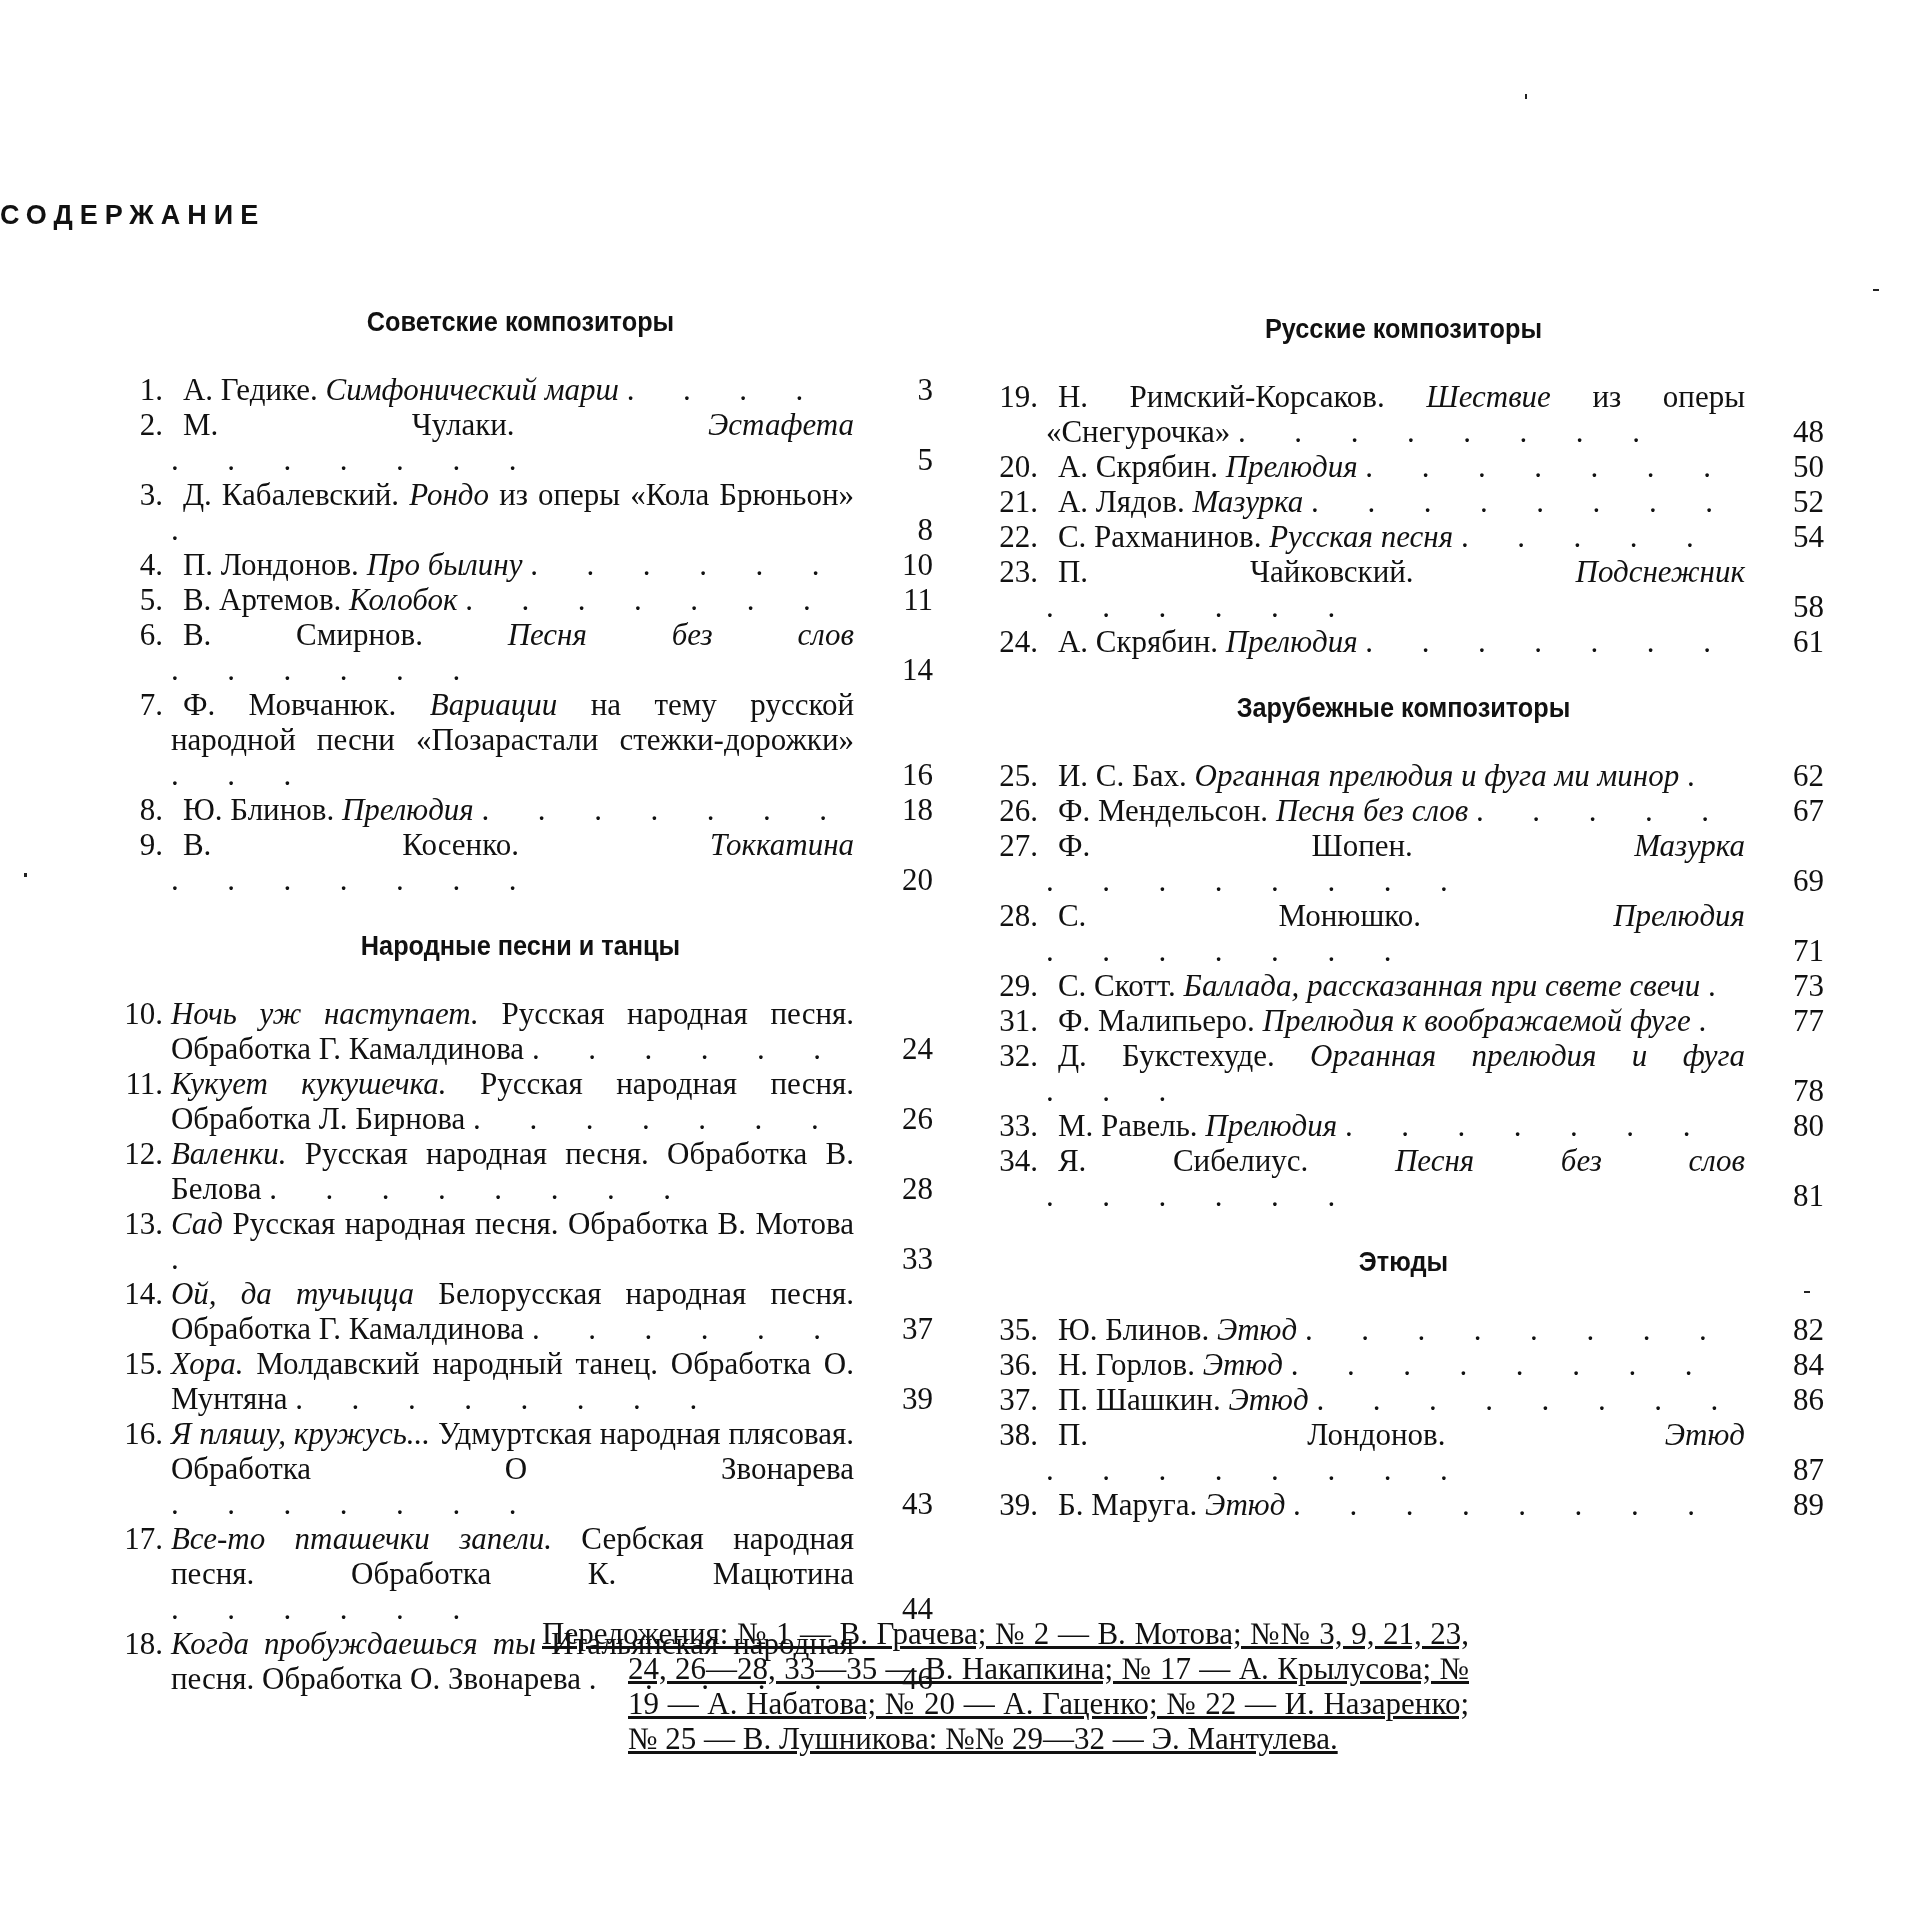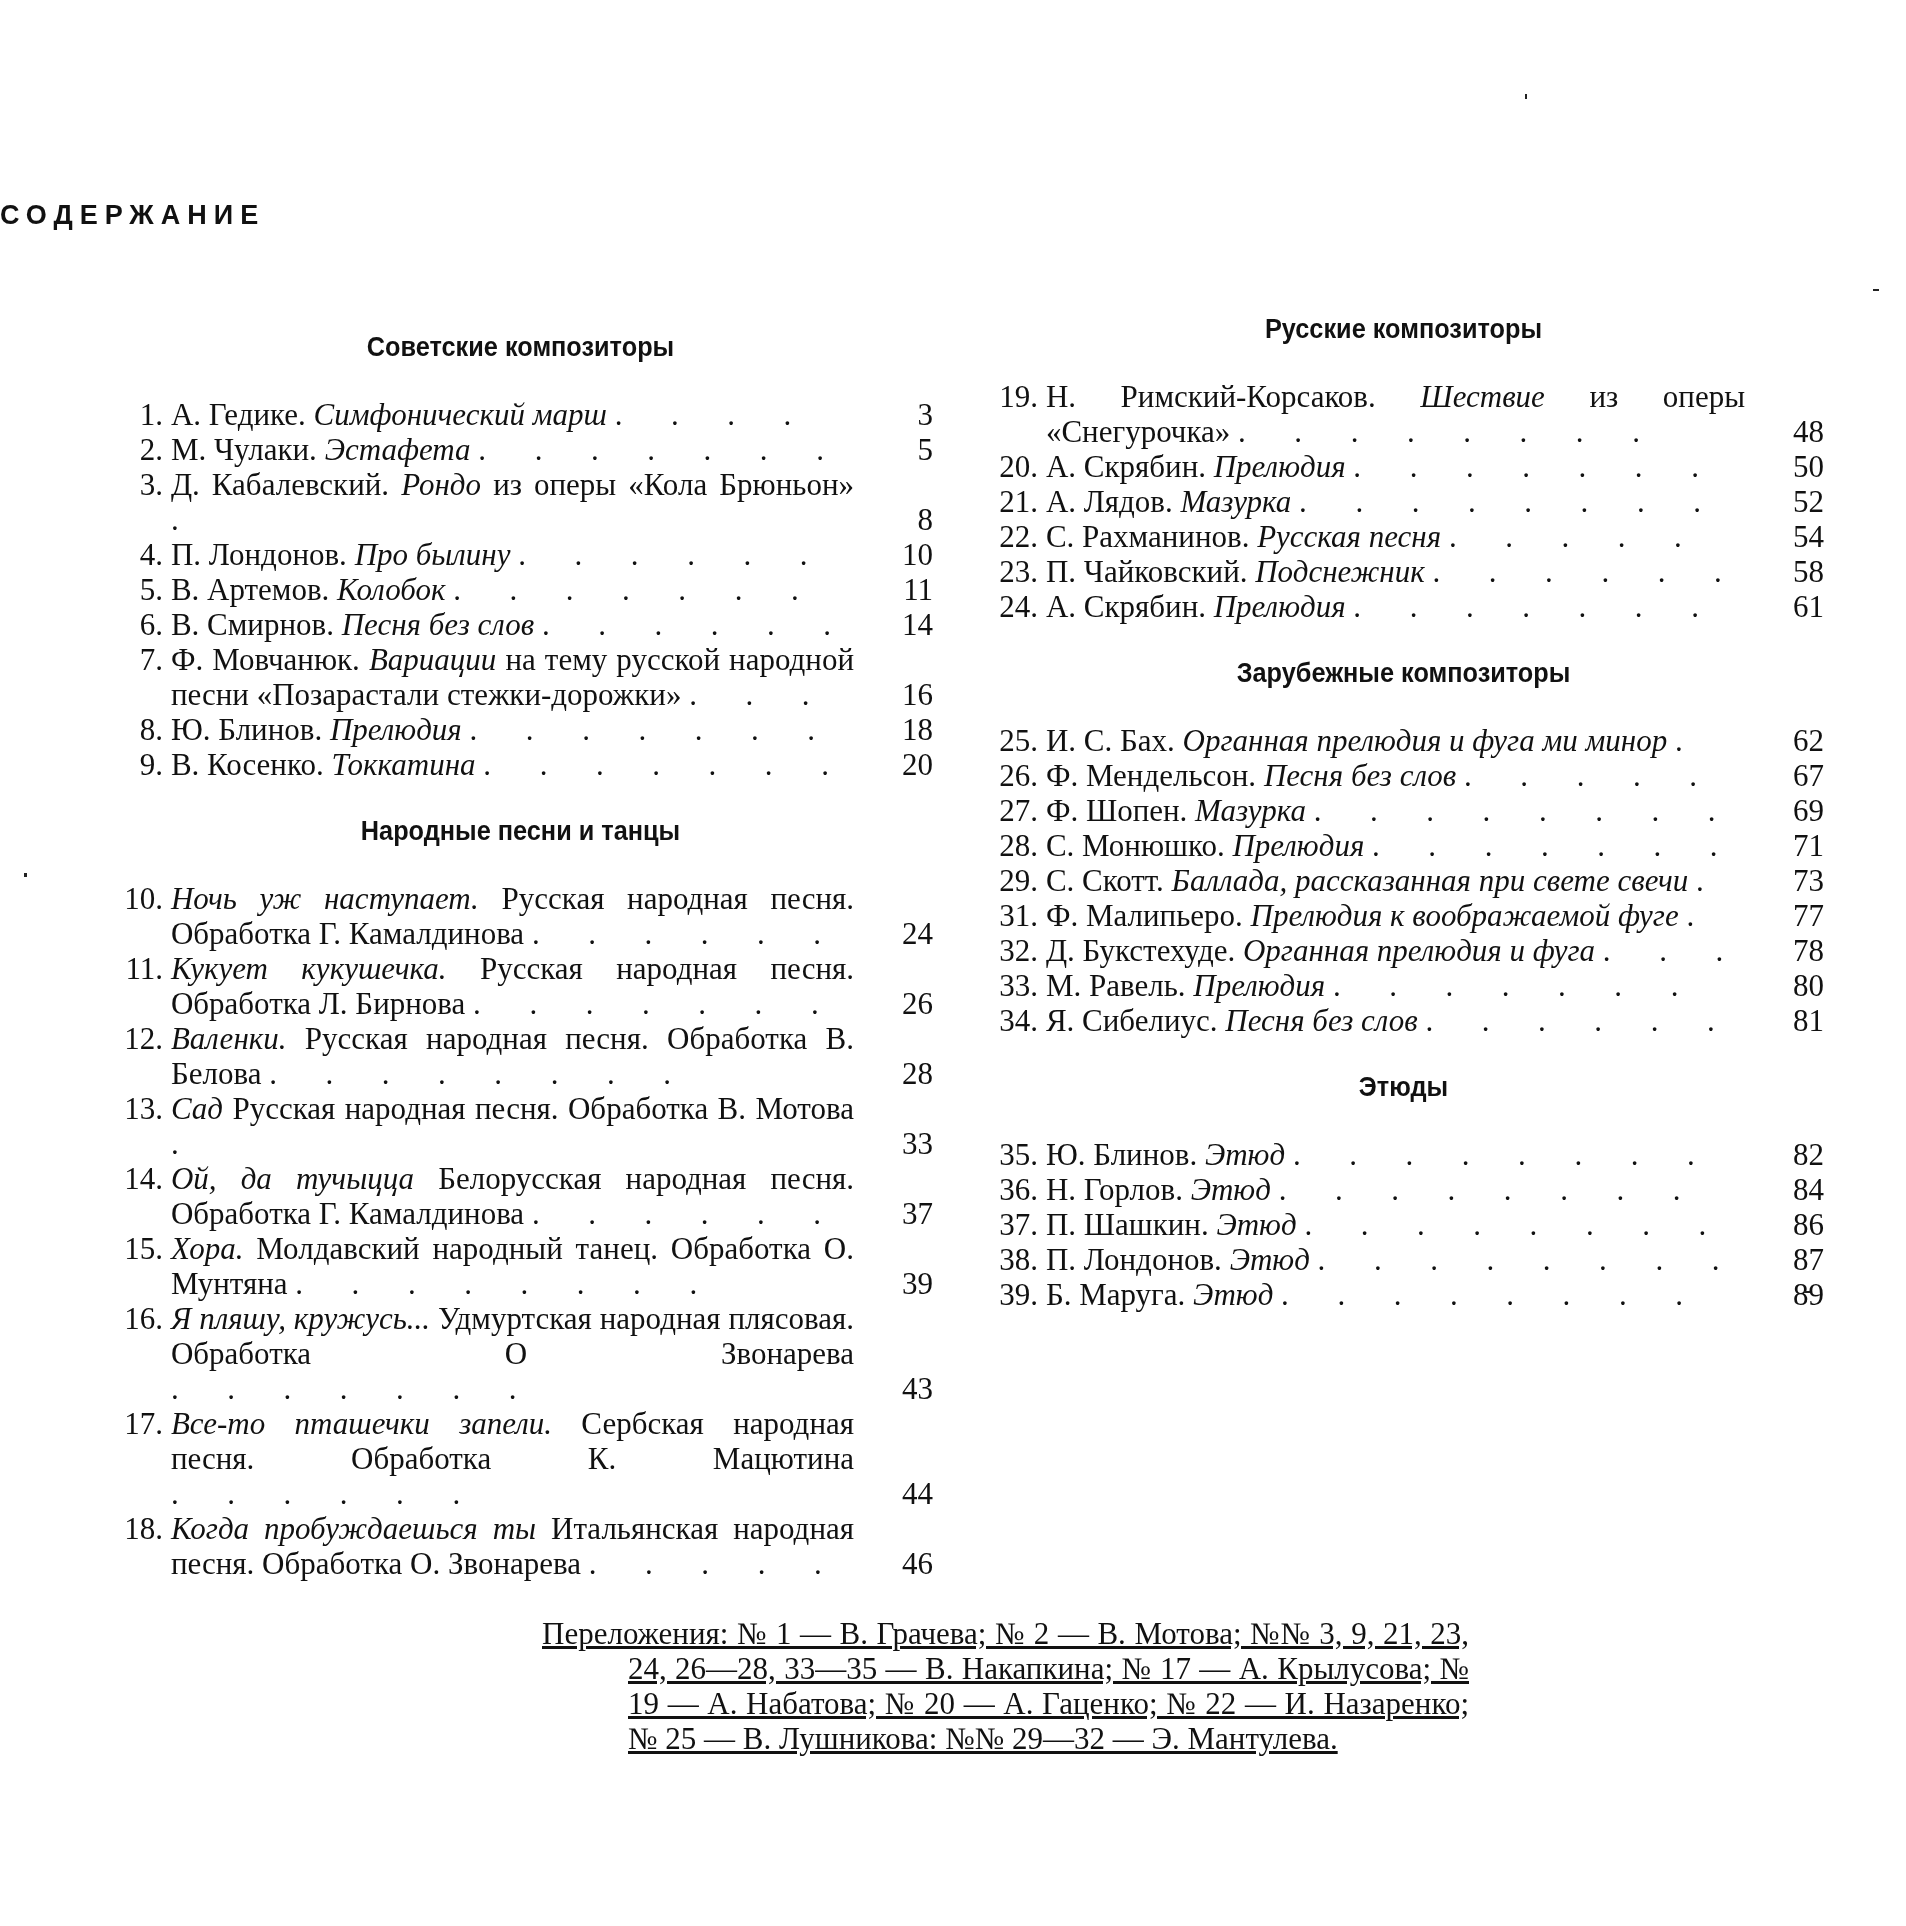--- a/index.html
+++ b/index.html
@@ -2,32 +2,32 @@
 <html style="font-size:12.6px"><head>
   <meta charset="utf-8">
   <style>
     html, body { margin: 0; padding: 0; background: #ffffff; }
     body { width: 1906px; height: 1926px; position: relative; overflow: hidden;
            font-family: "Liberation Serif", "DejaVu Serif", serif; color: #111111; }
     .title { position: absolute; top: 200px; left: 0; width: 1906px; 
              font-family: "Liberation Sans", sans-serif; font-weight: bold; font-size: 27px;
              letter-spacing: 7px; }
     .col { position: absolute; width: 825px; }
-    .col-left { left: 108px; top: 329px; }
+    .col-left { left: 108px; top: 304px; }
     .col-right { left: 983px; top: 311px; width: 841px; }
     .section-head { text-align: center; font-family: "Liberation Sans", sans-serif;
                     font-weight: bold; font-size: 27.5px; height: 35px; line-height: 35px;
                     margin: 0 0 33px 0; transform: scaleX(0.92); }
     .section { margin-bottom: 31px; }
     .entry { display: flex; font-size: 31px; line-height: 35px; }
     .entry .num { width: 55px; flex: none; text-align: right; padding-right: 7.9px; }
     .col-left .entry .num { width: 55px; }
     .entry .body { flex: 1; position: relative; padding-right: 79px; text-align: justify; }
     .entry .page { position: absolute; right: 0; bottom: 0; width: 55px; text-align: right; }
-    .entry .lead { letter-spacing: 0; }
+    .entry .lead { letter-spacing: 0; margin-left: 12px; }
     .it { font-style: italic; }
     .dots { white-space: nowrap; letter-spacing: 20.4px; }
     .footnote { position: absolute; left: 542px; top: 1616px; width: 841px; font-size: 31px;
                 line-height: 35px; text-indent: -86px; padding-left: 86px; text-align: justify; text-decoration: underline; }
     .speck { position: absolute; background: #222; }
   </style>
 </head>
 <body>
 
 <div class="title">СОДЕРЖАНИЕ</div>

